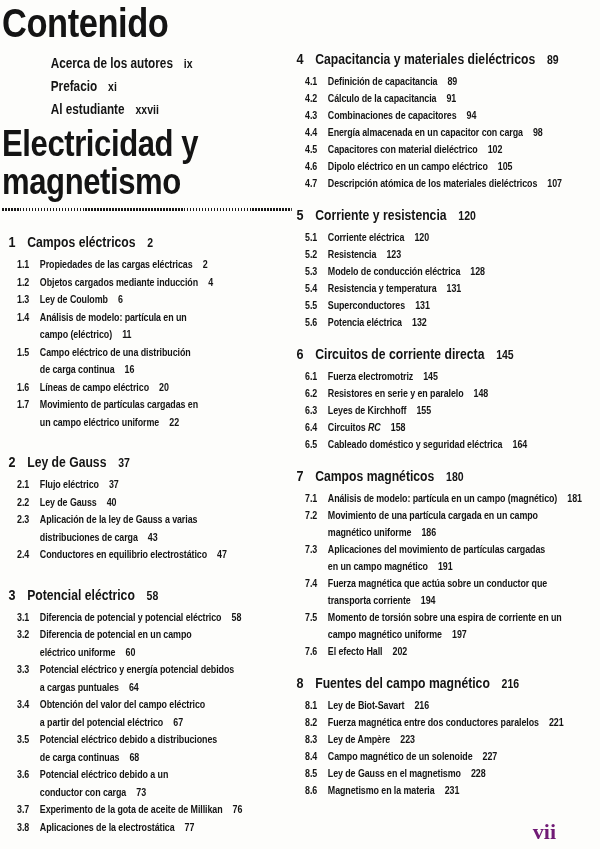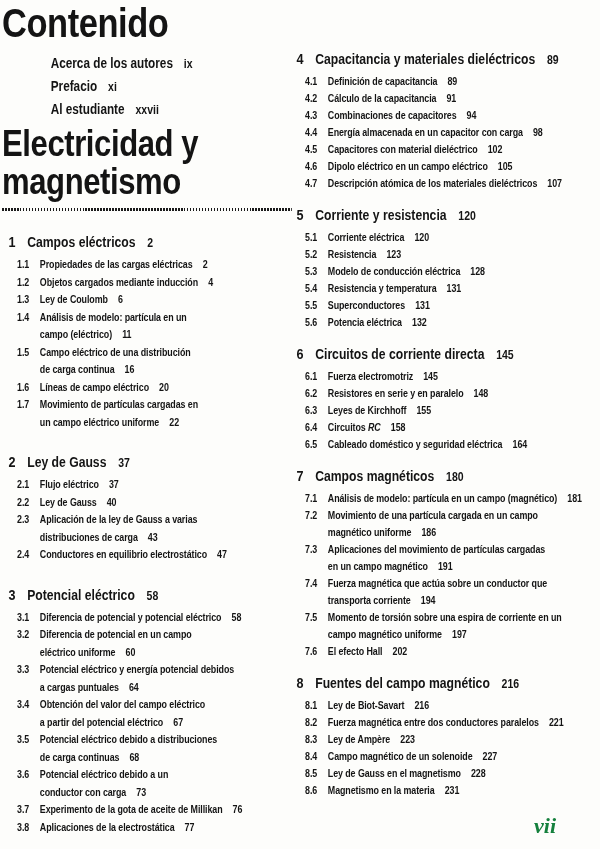--- a/index.html
+++ b/index.html
@@ -39,22 +39,22 @@
     padding-left:18px;display:flex;align-items:flex-start;
     font-weight:bold;font-size:10.6px;line-height:17.5px;letter-spacing:-0.1px;
   }
   .col-right .sec-row{line-height:17px;}
   .sec-num{flex:0 0 22px;margin-right:5px;}
   .sec-text{flex:1;}
   .sec-pg{margin-left:12px;}
   .sec-text i{font-style:italic;}
 
   .folio{
-    position:absolute;right:44px;bottom:10px;
-    font-family:"Liberation Serif",serif;font-weight:bold;font-size:22px;color:#15803d;font-style:italic;
+    position:absolute;right:44px;bottom:4px;
+    font-family:"Liberation Serif",serif;font-weight:bold;font-size:22px;color:#701a75;
   }
 </style>
 </head>
 <body>
 
 <div class="col col-left">
   <div class="toc-title">Contenido</div>
 
   <div class="front">
     <div class="front-item">

